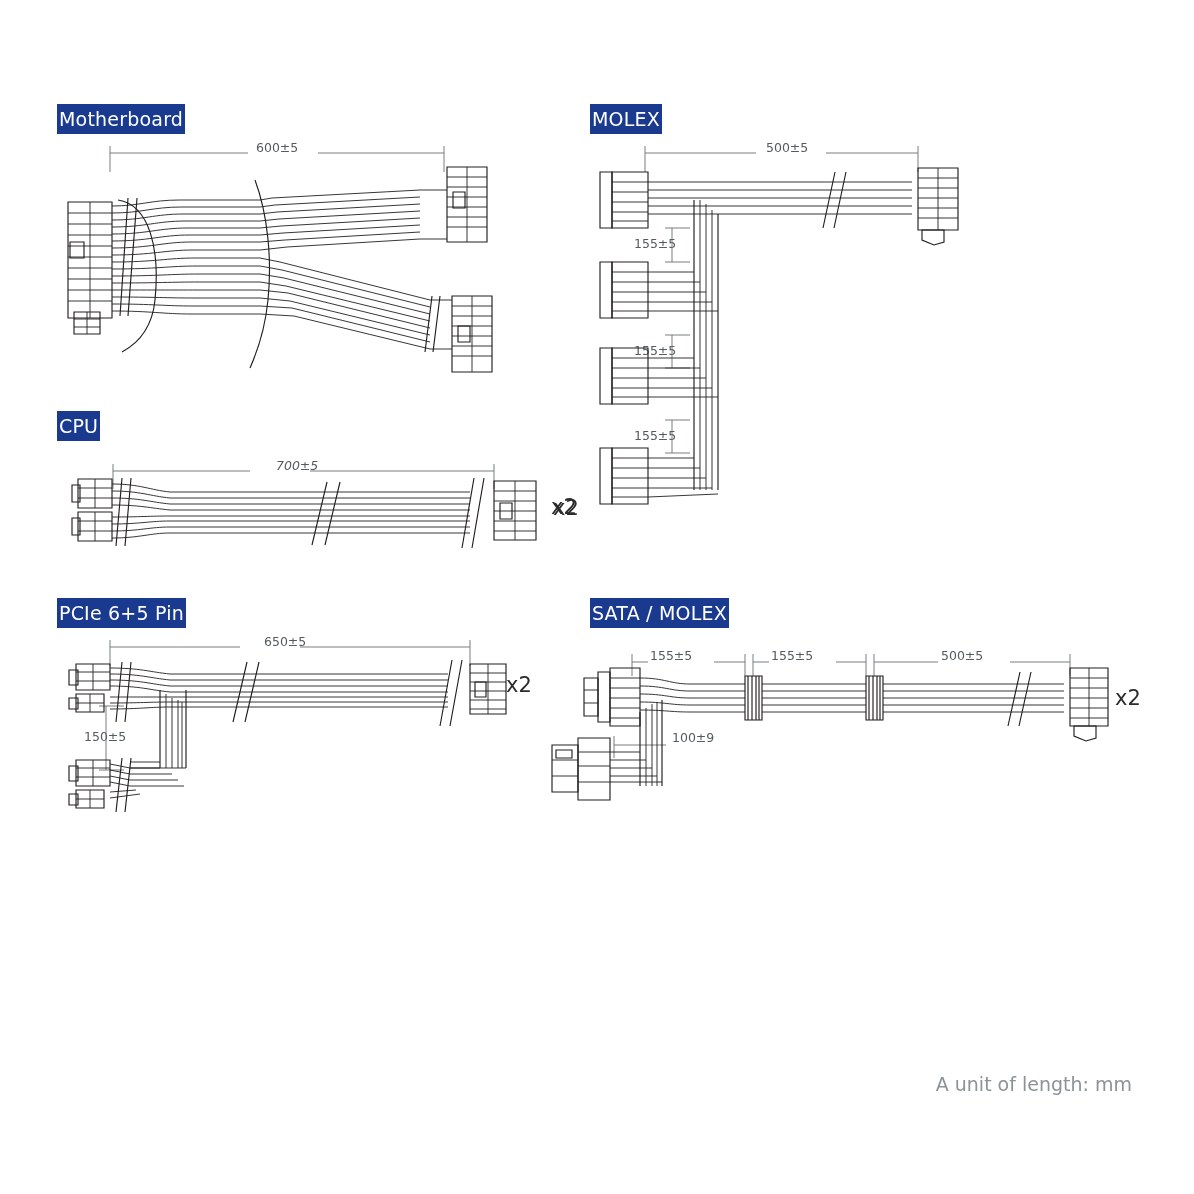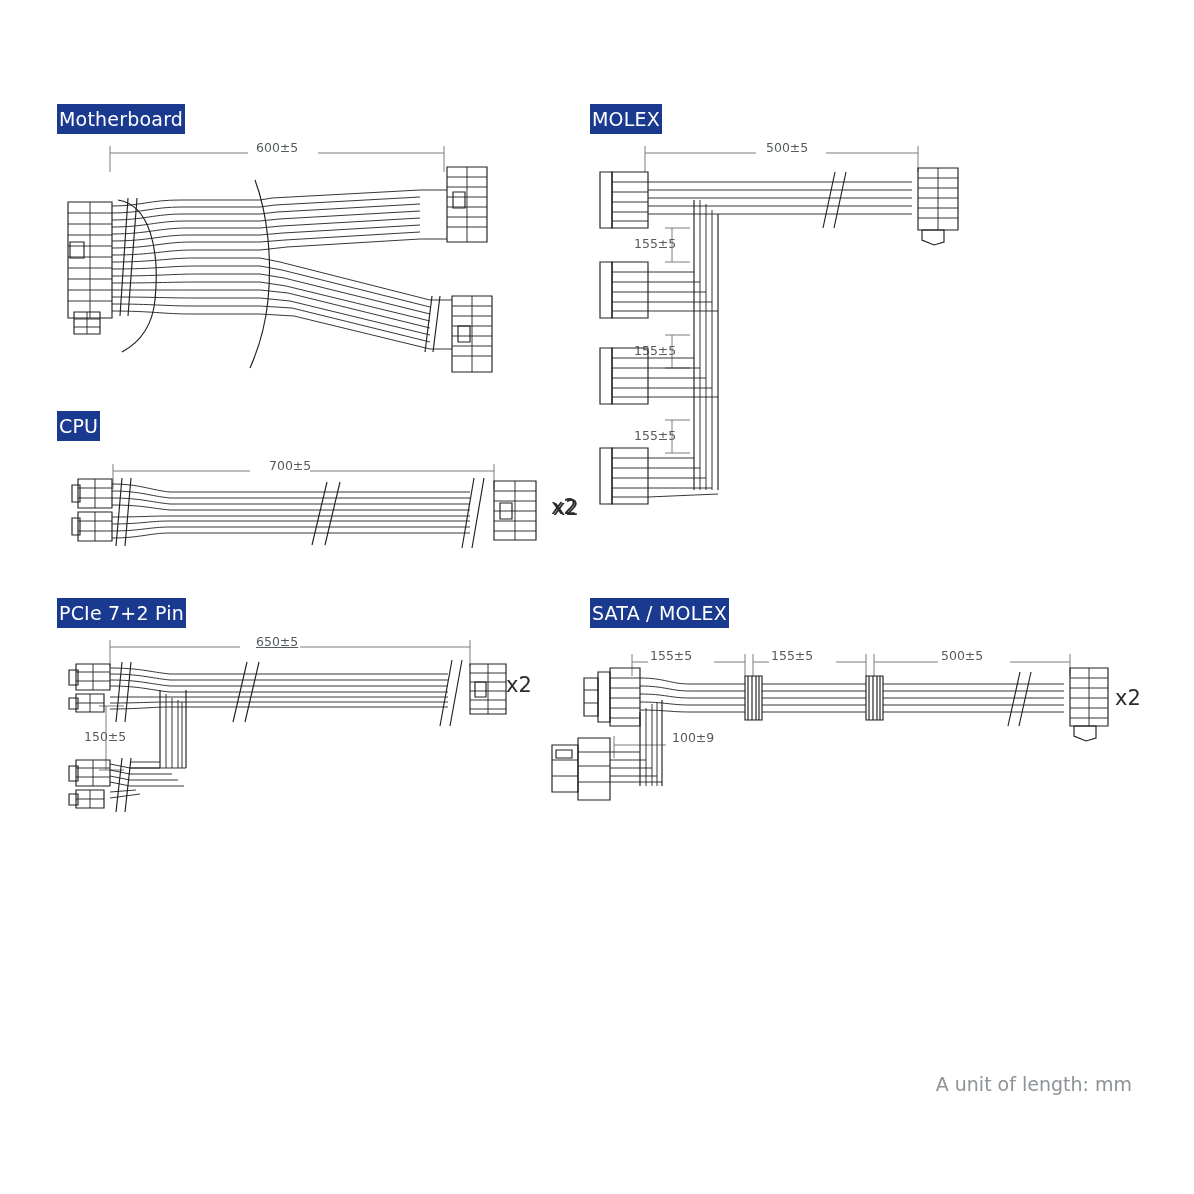--- a/index.html
+++ b/index.html
@@ -51,30 +51,30 @@
   .ln-thin{fill:none;stroke:#231f20;stroke-width:0.9;}
   .dimline{fill:none;stroke:#6a6f73;stroke-width:0.9;}
 </style>
 </head>
 <body>
 
 <div class="sheet">
 
   <div class="label lbl-mb">Motherboard</div>
   <div class="label lbl-cpu">CPU</div>
-  <div class="label lbl-pcie">PCIe 7+2 Pin</div>
+  <div class="label lbl-pcie">PCIe 6+5 Pin</div>
   <div class="label lbl-sata">MOLEX</div>
   <div class="label lbl-sm">SATA / MOLEX</div>
 
   <div class="dim" style="left:256px;top:140px;">600±5</div>
 
-  <div class="dim" style="left:269px;top:458px;">700±5</div>
+  <div class="dim" style="left:276px;top:458px;font-style:italic;">700±5</div>
   <div class="mult" style="left:551px;top:495px;">x2</div>
 
-  <div class="dim" style="left:256px;top:634px;text-decoration:underline;">650±5</div>
+  <div class="dim" style="left:264px;top:634px;">650±5</div>
   <div class="dim" style="left:84px;top:729px;text-align:right;">150±5</div>
   <div class="mult" style="left:506px;top:673px;">x2</div>
 
   <div class="dim" style="left:766px;top:140px;">500±5</div>
   <div class="dim" style="left:634px;top:236px;">155±5</div>
   <div class="dim" style="left:634px;top:343px;">155±5</div>
   <div class="dim" style="left:634px;top:428px;">155±5</div>
   <div class="mult" style="left:553px;top:496px;">x2</div>
 
   <div class="dim" style="left:650px;top:648px;">155±5</div>

